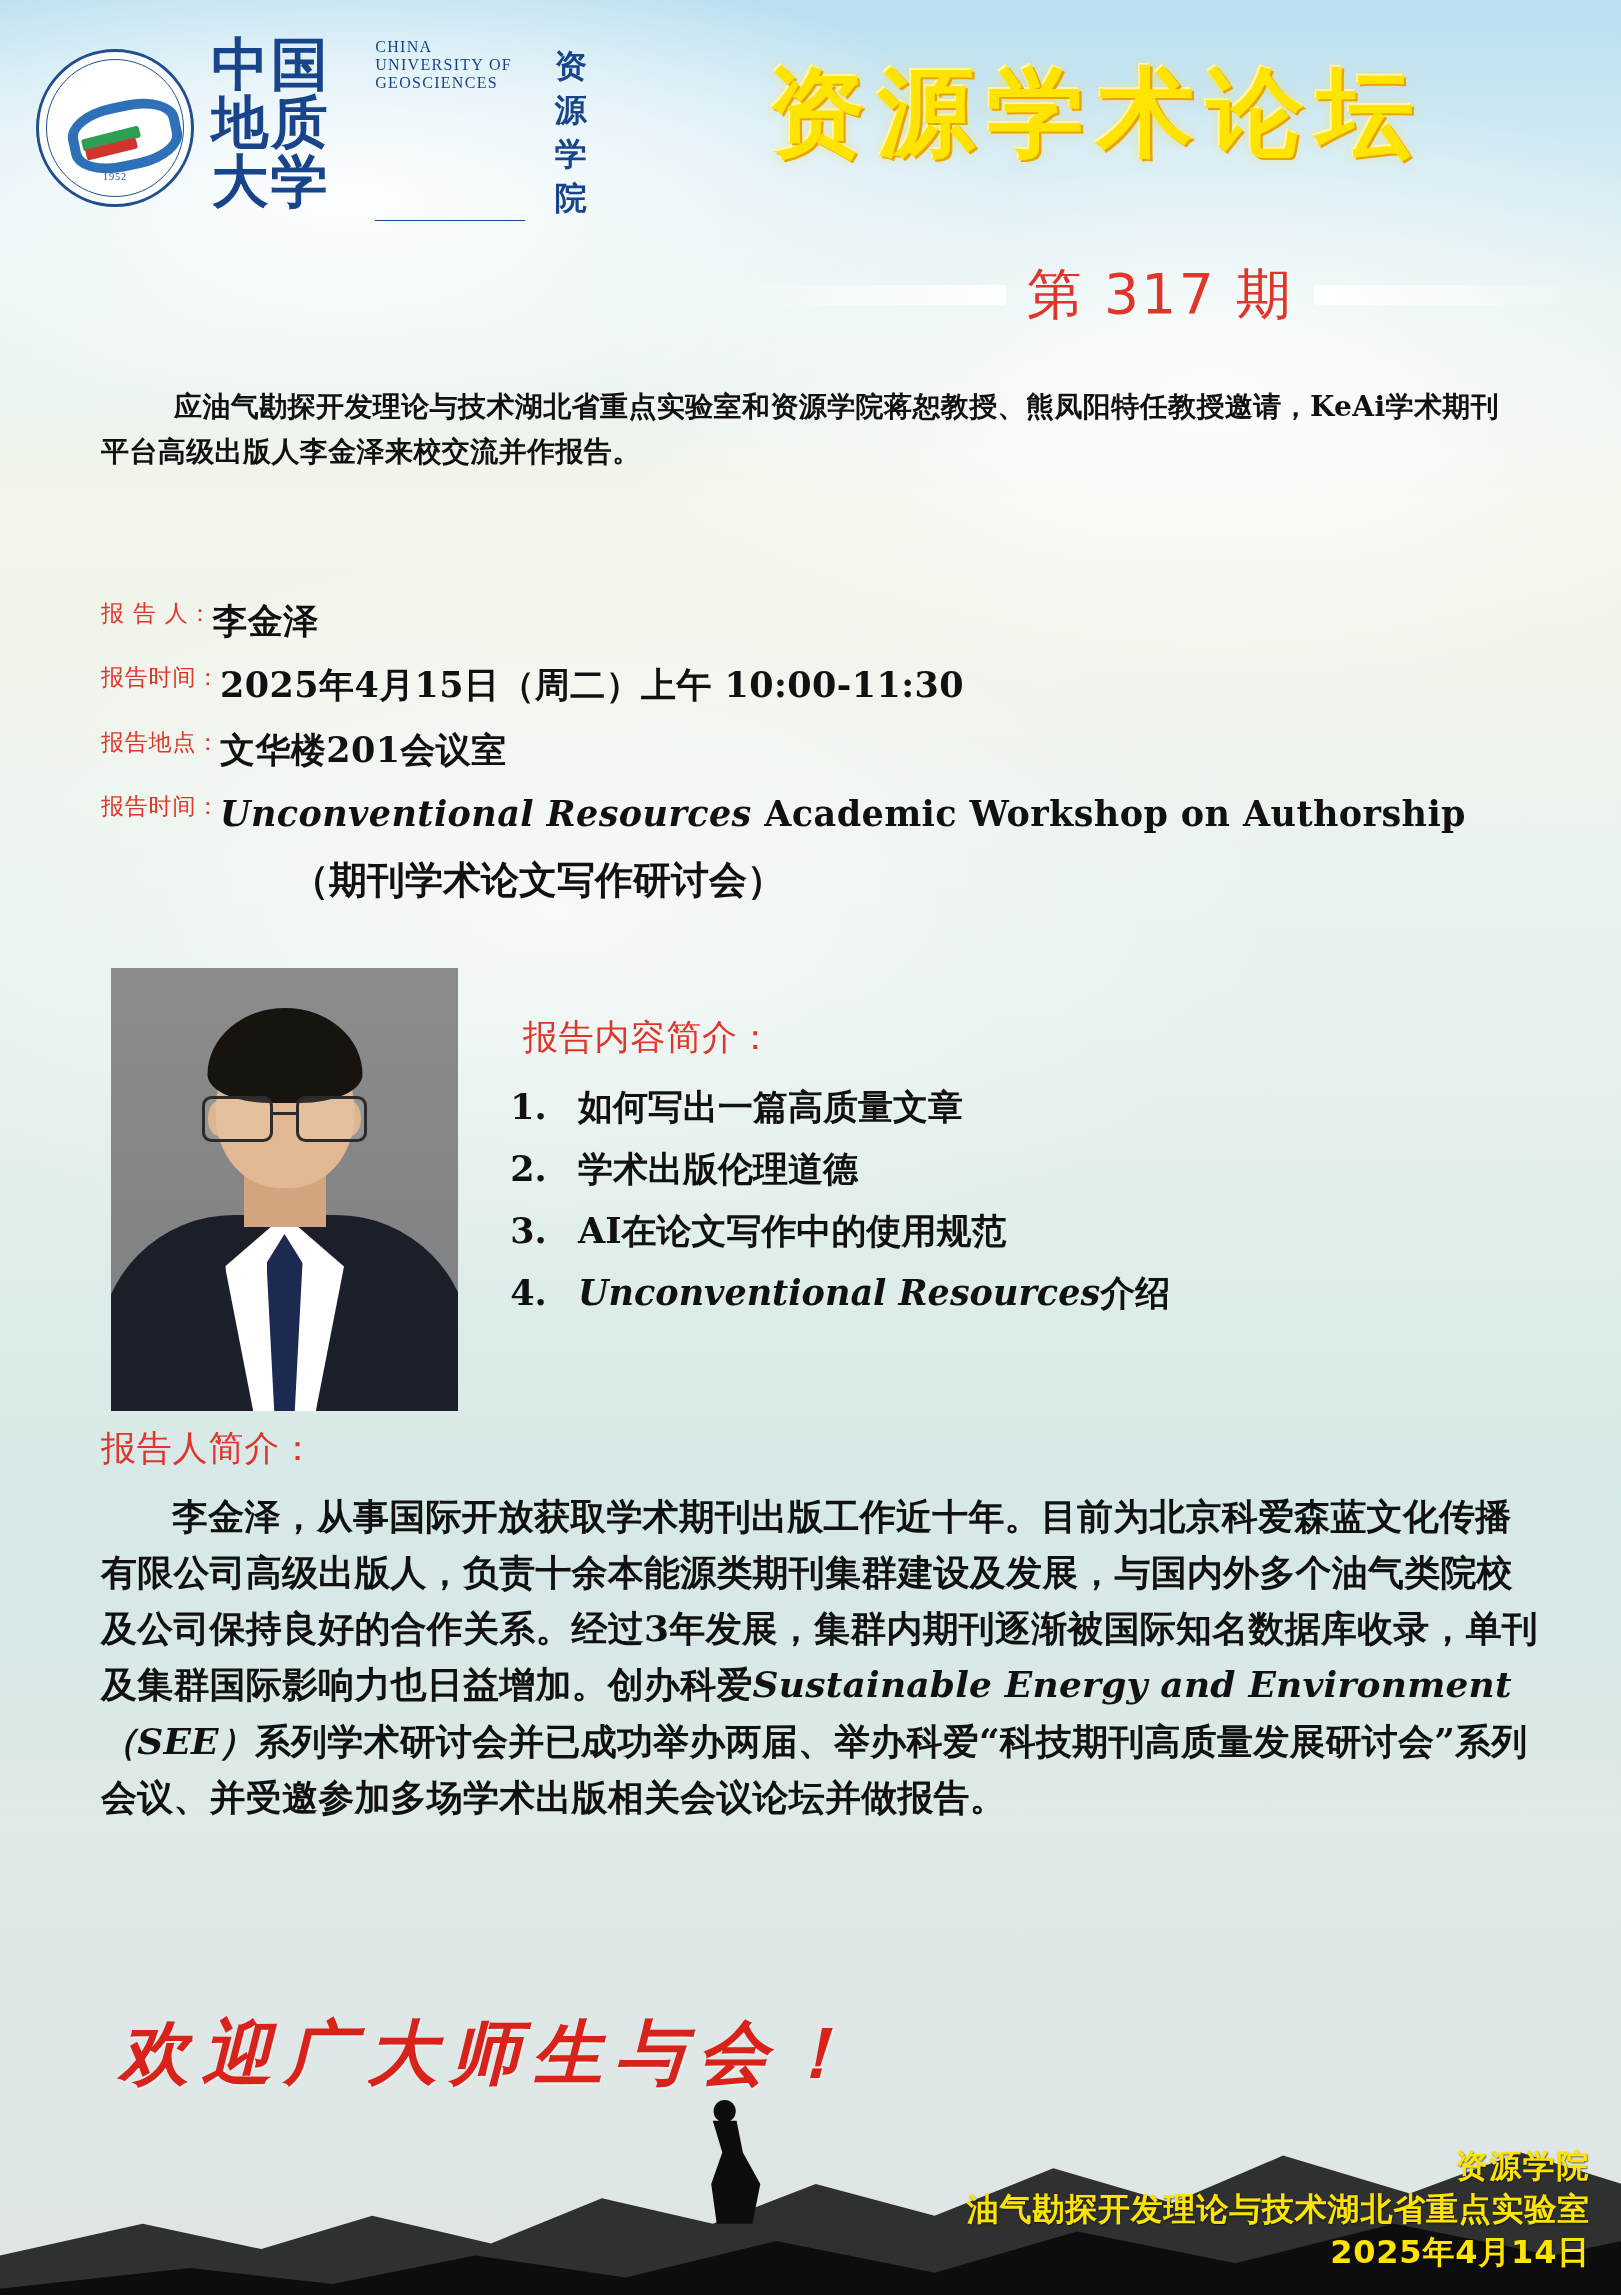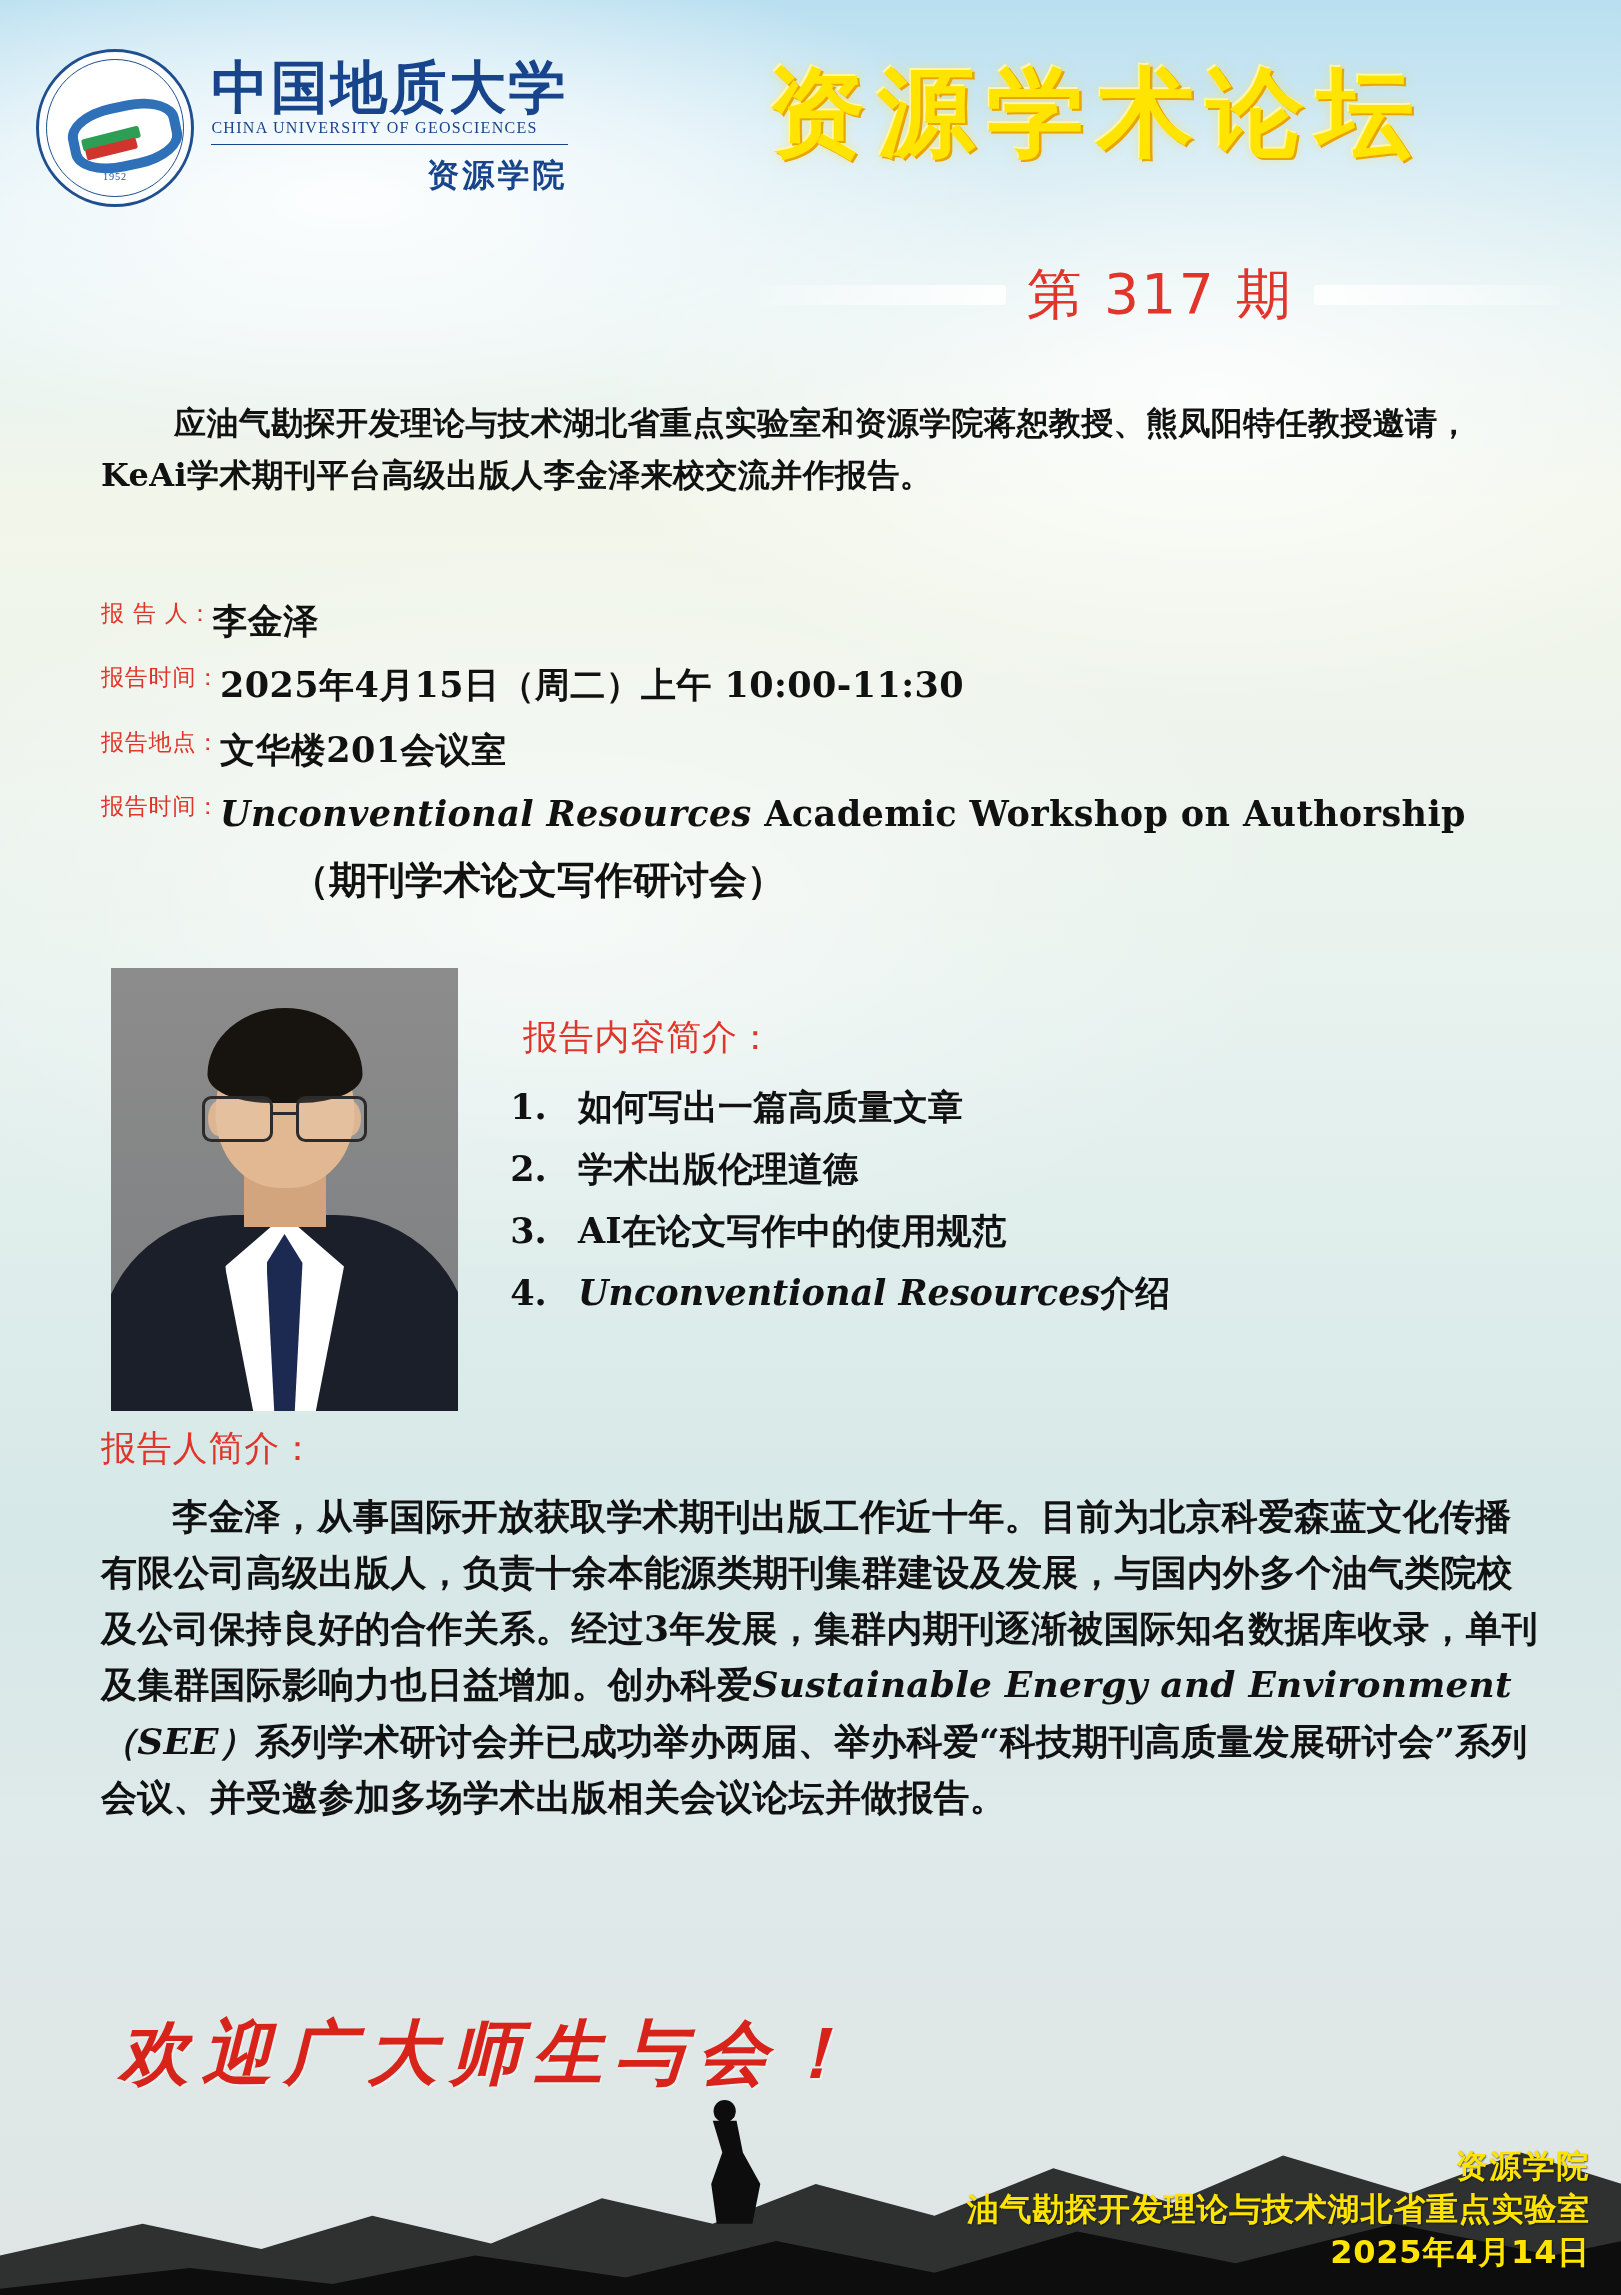--- a/index.html
+++ b/index.html
@@ -123,21 +123,21 @@
     position: absolute;
     left: 50%; bottom: 22px;
     transform: translateX(-50%);
     font-size: 10.3px;
     color: #1f4f8f;
     letter-spacing: 0.8px;
   }
   .univ-names {
     margin-left: 17.4px;
     display: flex;
-    flex-direction: column;
+    flex-direction: row;
     justify-content: flex-end;
   }
   .univ-cn {
     font-family: "DejaVu Serif", "Liberation Serif", serif;
     font-size: 57px;
     font-weight: 700;
     color: #17448a;
     letter-spacing: 2.4px;
     line-height: 1.02;
   }
@@ -197,24 +197,24 @@
     font-family: "DejaVu Sans", "Liberation Sans", sans-serif;
     font-size: 55px;
     color: #e0352a;
     letter-spacing: 2.4px;
     white-space: nowrap;
   }
 
   
   .intro {
     position: absolute;
-    left: 101px; top: 398px;
+    left: 101px; top: 384px;
     width: 1425px;
     font-family: "DejaVu Serif", "Liberation Serif", serif;
-    font-size: 32px;
+    font-size: 28px;
     font-weight: 700;
     color: #111111;
     line-height: 1.62;
     text-indent: 73px;
     letter-spacing: 0.4px;
   }
 
   
   .info {
     position: absolute;

